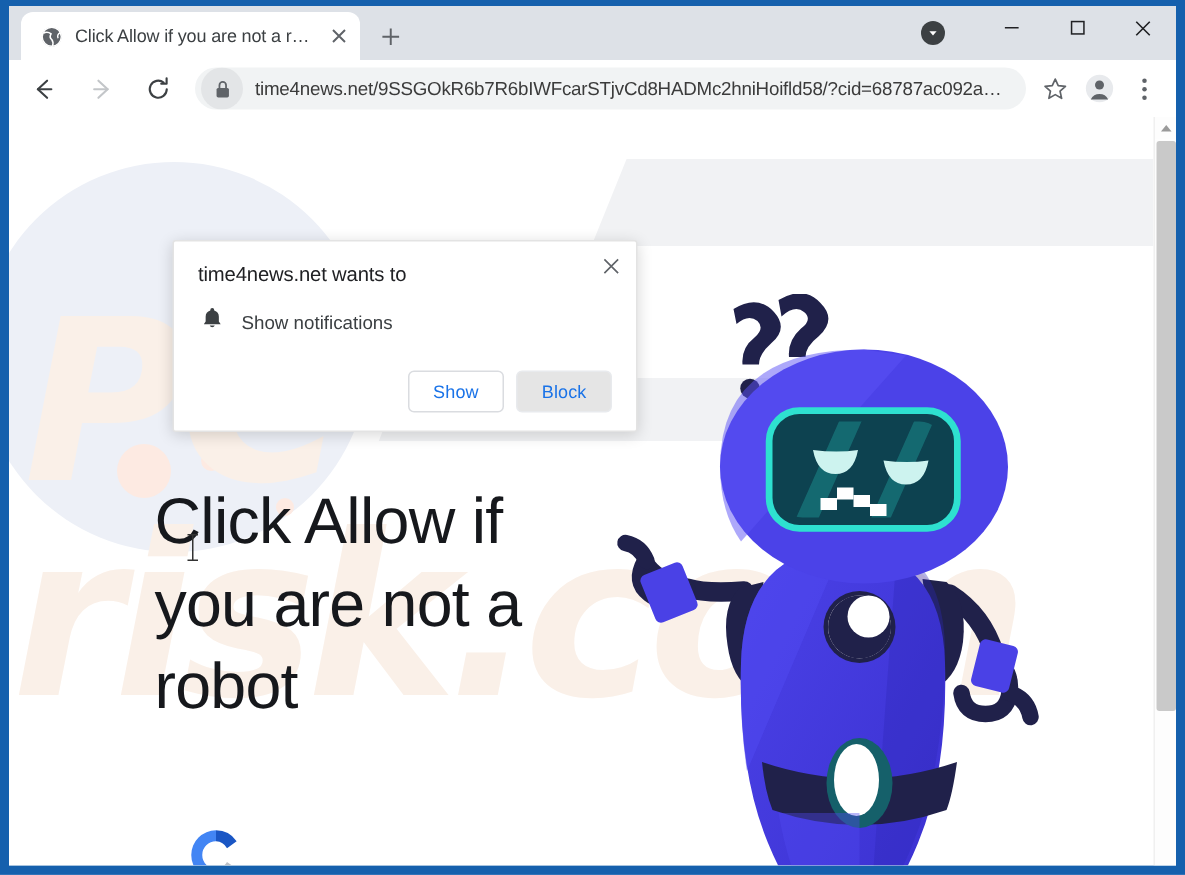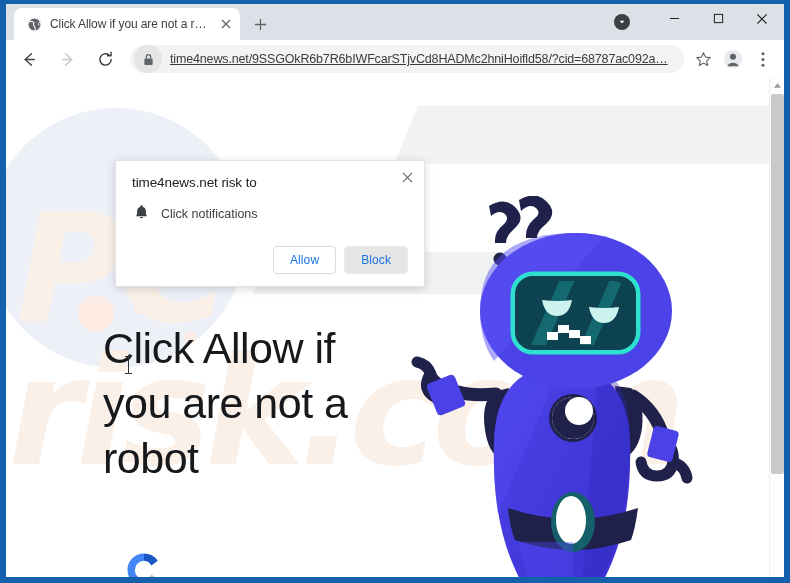--- a/index.html
+++ b/index.html
@@ -105,21 +105,20 @@
     width: 28px; height: 28px; border-radius: 50%;
     background: #e3e5e7;
     display: flex; align-items: center; justify-content: center;
     flex: 0 0 28px;
   }
   .omnibox-url {
     font-size: 12.5px; color: #3b3b3b;
     white-space: nowrap; overflow: hidden;
     margin-left: 8px;
     letter-spacing: -0.15px;
-    text-decoration: underline;
   }
   .tb-icon {
     width: 30px; height: 30px;
     display: flex; align-items: center; justify-content: center;
     flex: 0 0 auto;
   }
 
   
   .viewport {
     flex: 1 1 auto;
@@ -498,32 +497,32 @@
         </svg>
         
       </div>
 
       <div class="perm-bubble">
         <div class="perm-close">
           <svg width="11" height="11" viewBox="0 0 12 12">
             <path d="M1 1 L11 11 M11 1 L1 11" stroke="#5f6368" stroke-width="1.2"></path>
           </svg>
         </div>
-        <div class="perm-title">time4news.net risk to</div>
+        <div class="perm-title">time4news.net wants to</div>
         <div class="perm-row">
           <span>
             <svg width="15" height="16" viewBox="0 0 16 17">
               <path d="M8 1.4 a1.4 1.4 0 0 1 1.4 1.4 v0.4 a4.6 4.6 0 0 1 3.3 4.4 v3.4 l1.3 2 h-12 l1.3 -2 v-3.4 a4.6 4.6 0 0 1 3.3 -4.4 v-0.4 a1.4 1.4 0 0 1 1.4 -1.4 Z" fill="#3c4043"></path>
               <path d="M6.2 13.8 a1.9 1.9 0 0 0 3.6 0 Z" fill="#3c4043"></path>
             </svg>
           </span>
-          <span class="perm-row-label">Click notifications</span>
+          <span class="perm-row-label">Show notifications</span>
         </div>
         <div class="perm-actions">
-          <button class="perm-btn">Allow</button>
+          <button class="perm-btn">Show</button>
           <button class="perm-btn secondary">Block</button>
         </div>
       </div>
 
     </div>
 
     <div class="scrollbar">
       <div class="sb-track"></div>
       <div class="sb-arrow">
         <svg width="9" height="7" viewBox="0 0 10 8">

